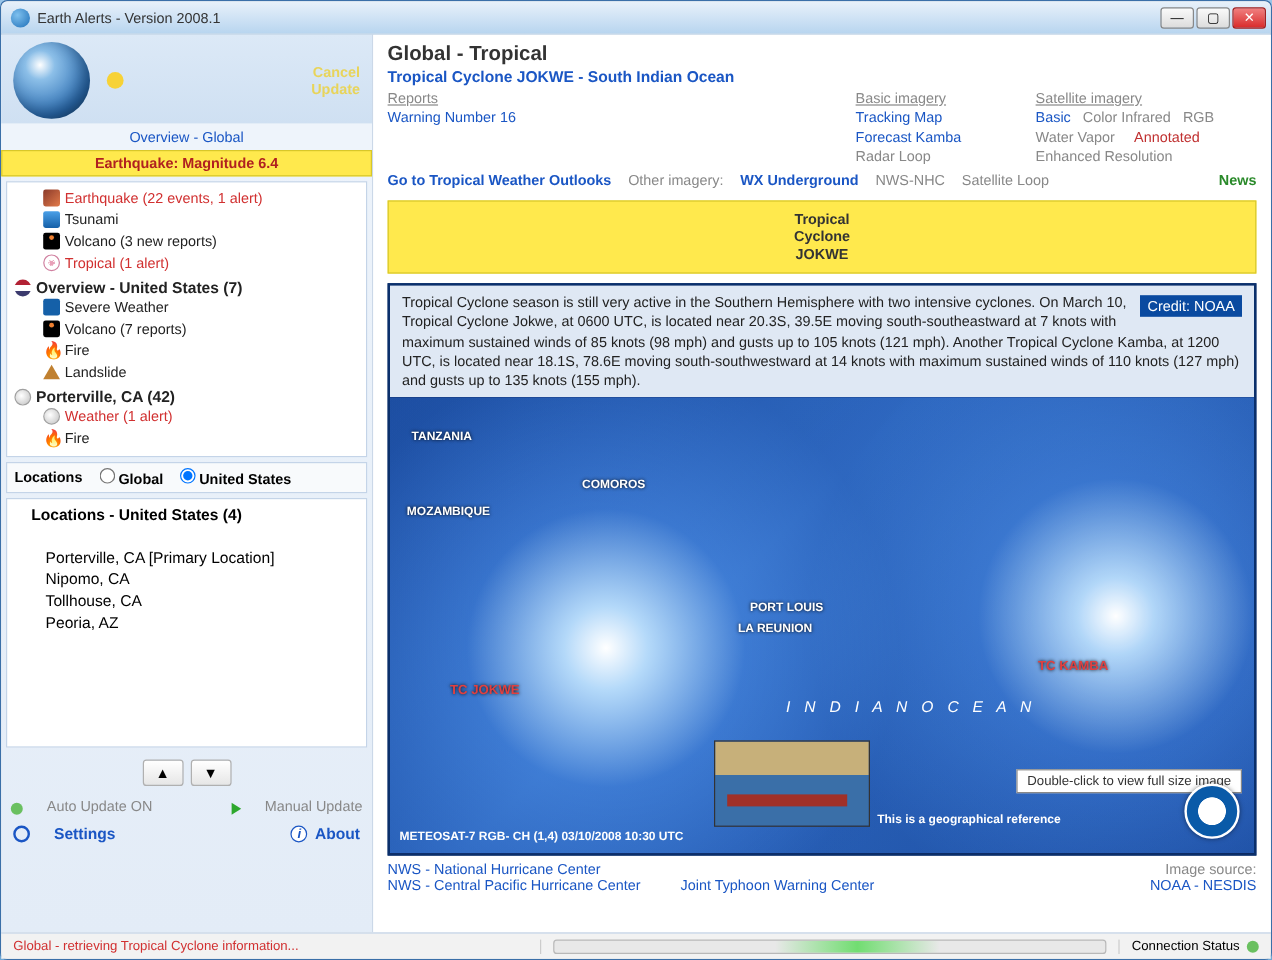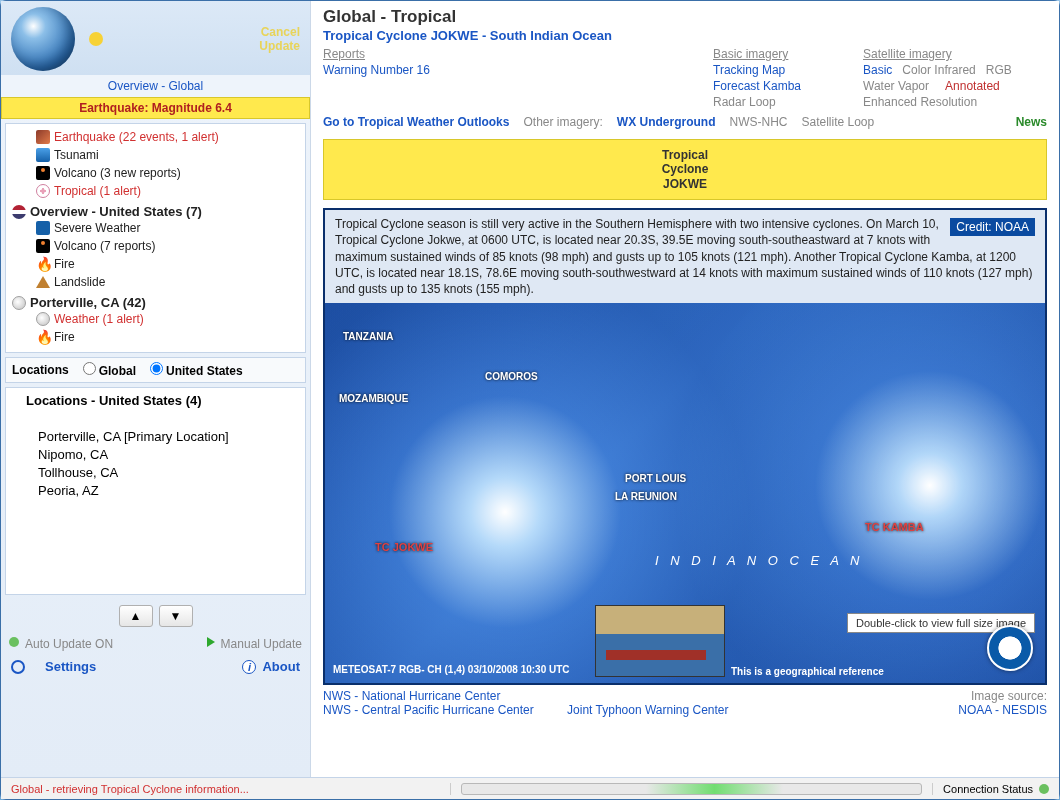--- a/index.html
+++ b/index.html
@@ -35,21 +35,21 @@
 .ico-fire { color:#f07020; font-size:14px; line-height:14px; }
 .ico-landslide { width:0; height:0; border-left:7px solid transparent; border-right:7px solid transparent; border-bottom:12px solid #c08030; }
 .ico-weather { border-radius:50%; background:radial-gradient(circle at 40% 40%,#fff,#c0c0c0); border:1px solid #a0a0a0; }
 .loc-panel { background:#f8fafc; border:1px solid #c4d4e8; margin:0 4px; padding:4px 6px; }
 .loc-header { display:flex; align-items:center; gap:6px; font-weight:bold; font-size:12px; }
 .loc-list { background:#fff; border:1px solid #c4d4e8; margin:4px; padding:4px 8px; font-size:13px; }
 .loc-list-title { font-weight:bold; margin-bottom:18px; }
 .loc-list div { padding-left:12px; line-height:18px; }
 .nav-btns { display:flex; justify-content:center; gap:6px; padding:6px 0; }
 .nav-btn { width:34px; height:22px; border:1px solid #b0b0b0; background:linear-gradient(180deg,#fff,#e6e6e6); border-radius:3px; display:flex; align-items:center; justify-content:center; cursor:pointer; }
-.bottom-row { display:flex; align-items:flex-start; gap:6px; padding:4px 8px; font-size:12px; color:#888; }
+.bottom-row { display:flex; align-items:flex-end; gap:20px; padding:4px 8px; font-size:12px; color:#888; }
 .dot-green { width:10px; height:10px; border-radius:50%; background:#6ac060; }
 .play { width:0;height:0;border-top:5px solid transparent;border-bottom:5px solid transparent;border-left:8px solid #2da82d; }
 .settings-row { display:flex; align-items:center; justify-content:space-between; padding:4px 10px 8px 10px; }
 .settings-row a { color:#1a56c4; font-weight:bold; font-size:13px; cursor:pointer; text-decoration:none; }
 .gear { width:14px; height:14px; border:2px solid #1a56c4; border-radius:50%; position:relative; }
 .info-ico { width:14px; height:14px; border-radius:50%; background:#fff; border:1px solid #1a56c4; color:#1a56c4; font-style:italic; font-weight:bold; text-align:center; line-height:12px; font-size:11px; }
 
 .right { flex:1; background:#fff; display:flex; flex-direction:column; padding:6px 12px 4px 12px; overflow:hidden; }
 .page-title { font-size:17px; font-weight:bold; color:#333; }
 .sub-title { color:#1a56c4; font-weight:bold; font-size:13px; line-height:18px; }
@@ -64,21 +64,21 @@
 .cyc-label { background:#ffe94d; border:1px solid #d8c72a; padding:8px 14px; font-weight:bold; color:#333; margin:10px 0 8px 0; display:inline-block; text-align:center; line-height:1.2; }
 .sat-frame { border:2px solid #0a2f6b; background:#0a2f6b; display:flex; flex-direction:column; position:relative; }
 .sat-desc { background:#dfe8f4; color:#222; font-size:12px; padding:6px 10px; line-height:1.35; }
 .sat-desc .credit { float:right; background:#0a4aa0; color:#fff; padding:1px 6px; margin:2px 0 0 8px; }
 .sat-img { height:380px; background:radial-gradient(circle at 25% 55%, #fff 0%, #a8c8f0 6%, #1e3f8a 20%, #0a1f50 42%) , radial-gradient(circle at 84% 48%, #fff 0%, #a8c8f0 5%, #1e3f8a 18%, #0a1f50 40%), linear-gradient(135deg,#0a1a3a,#1c3a78 40%,#0a1a3a); background-blend-mode:screen; position:relative; color:#fff; }
 .map-label { position:absolute; font-size:10px; color:#fff; font-weight:bold; text-shadow:0 0 3px #000; }
 .tc-label { color:#e04040; font-weight:bold; font-size:11px; text-shadow:0 0 3px #000; position:absolute; }
 .ocean-label { font-style:italic; letter-spacing:4px; color:#fff; position:absolute; font-size:13px; }
 .hint-box { position:absolute; right:10px; top:310px; background:#fff; border:1px solid #888; padding:3px 8px; font-size:11px; color:#333; }
 .noaa-logo { position:absolute; right:12px; bottom:12px; width:46px; height:46px; border-radius:50%; background:radial-gradient(circle at 50% 50%,#fff 0 38%,#0a5aa8 40% 100%); border:2px solid #fff; box-shadow:0 0 4px rgba(0,0,0,.5); }
-.geo-ref { position:absolute; left:270px; bottom:6px; display:flex; align-items:flex-end; gap:6px; }
+.geo-ref { position:absolute; left:270px; bottom:22px; display:flex; align-items:flex-end; gap:6px; }
 .geo-ref .thumb { width:130px; height:72px; background:linear-gradient(180deg,#c7b07a 40%,#3a6fa8 40%); border:1px solid #333; position:relative; }
 .geo-ref .thumb::after { content:""; position:absolute; left:10px; top:44px; width:100px; height:10px; background:#a03028; }
 .geo-ref .txt { color:#fff; font-size:10px; font-weight:bold; }
 .sat-caption { color:#fff; font-size:10px; font-weight:bold; position:absolute; left:8px; bottom:8px; }
 .footer-links { display:flex; justify-content:space-between; font-size:12px; padding:4px 0 0 0; }
 .footer-links .col { display:flex; flex-direction:column; }
 .footer-links .lbl { color:#888; text-align:right; }
 
 .statusbar { height:22px; border-top:1px solid #c4d4e8; background:#f2f2f2; display:flex; align-items:center; font-size:11px; }
 .statusbar .msg { color:#d13030; padding:0 10px; width:450px; border-right:1px solid #ccc; }
@@ -86,20 +86,27 @@
 .progbar { height:12px; border:1px solid #b8b8b8; border-radius:3px; background:#e8e8e8; position:relative; overflow:hidden; }
 .progbar::after { content:""; position:absolute; left:40%; width:30%; top:0; bottom:0; background:linear-gradient(90deg, rgba(100,220,100,0) 0%, rgba(100,220,100,.9) 50%, rgba(100,220,100,0) 100%); }
 .statusbar .conn { padding:0 10px; display:flex; align-items:center; gap:6px; }
 input[type=radio] { margin:0 3px 0 8px; }
 </style>
 </head>
 <body>
 
 <div class="window">
 
+  <div class="titlebar">
+    <div class="app-icon"></div>
+    <div class="title">Earth Alerts - Version 2008.1</div>
+    <div class="win-btn">—</div>
+    <div class="win-btn">▢</div>
+    <div class="win-btn close">✕</div>
+  </div>
 
   <div class="content">
 
     <div class="left">
       <div class="top-globe">
         <div class="globe"></div>
         <div class="sun"></div>
         <div class="cancel-update">
           <div>Cancel</div>
           <div>Update</div>

